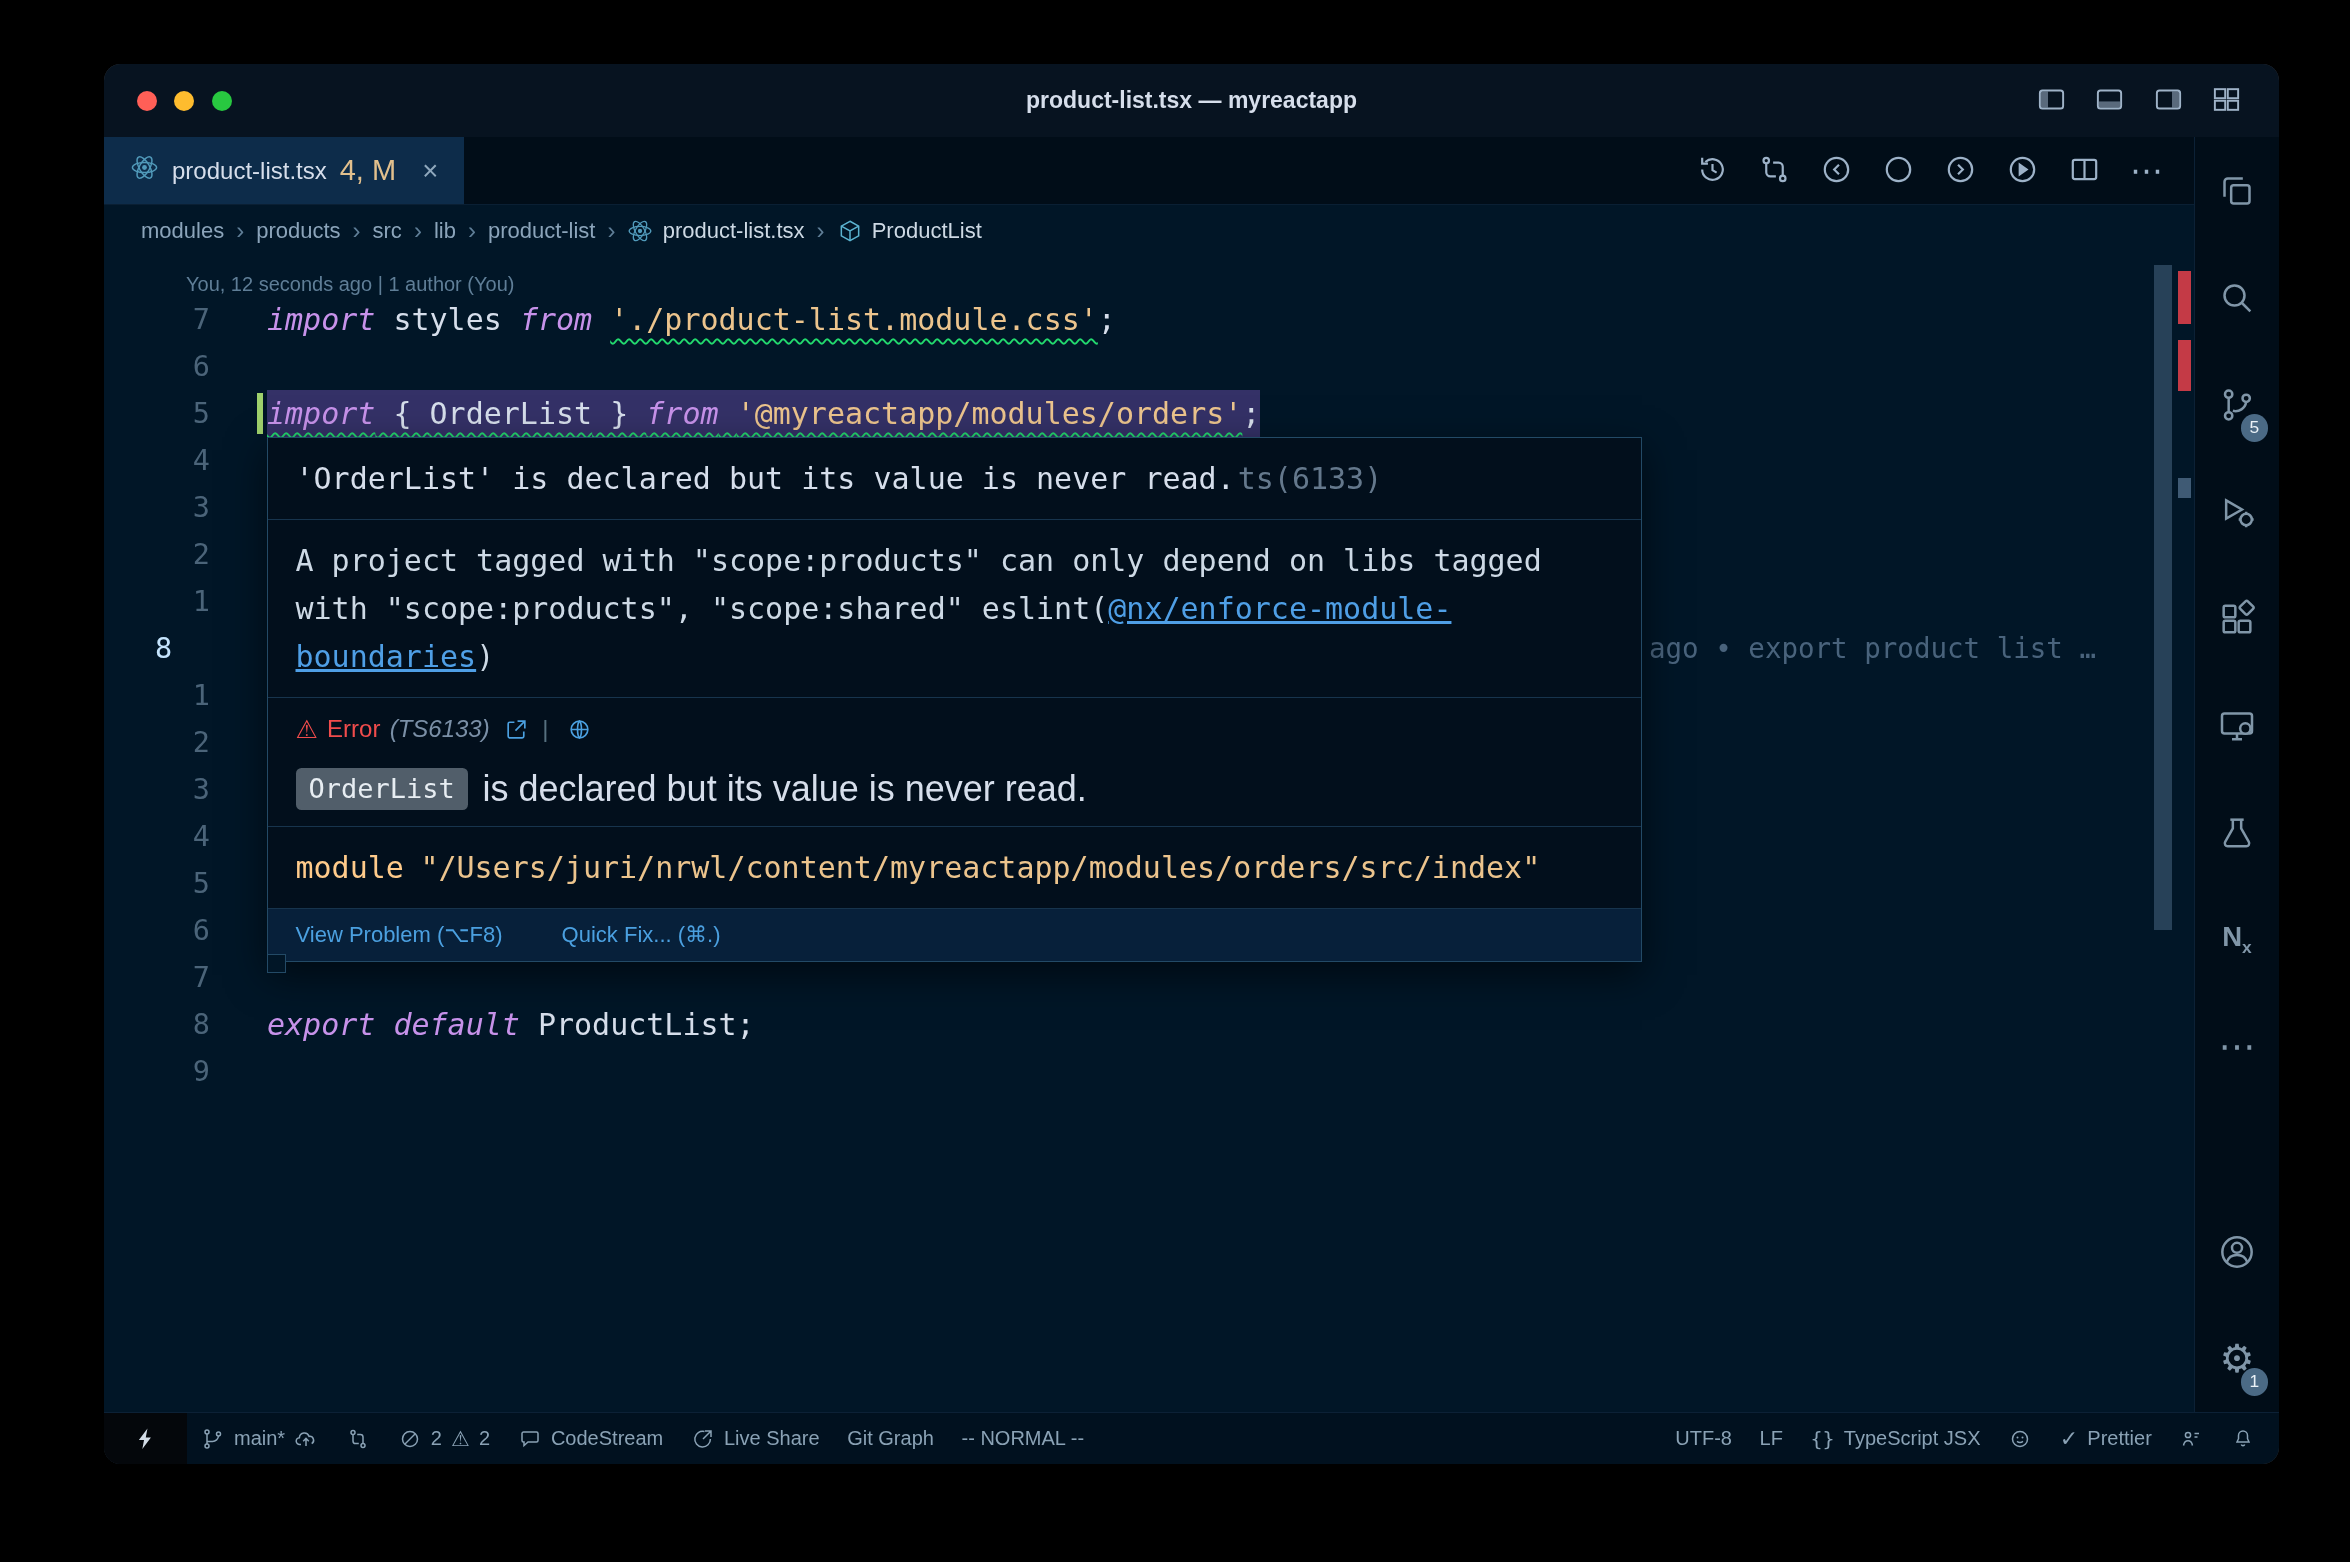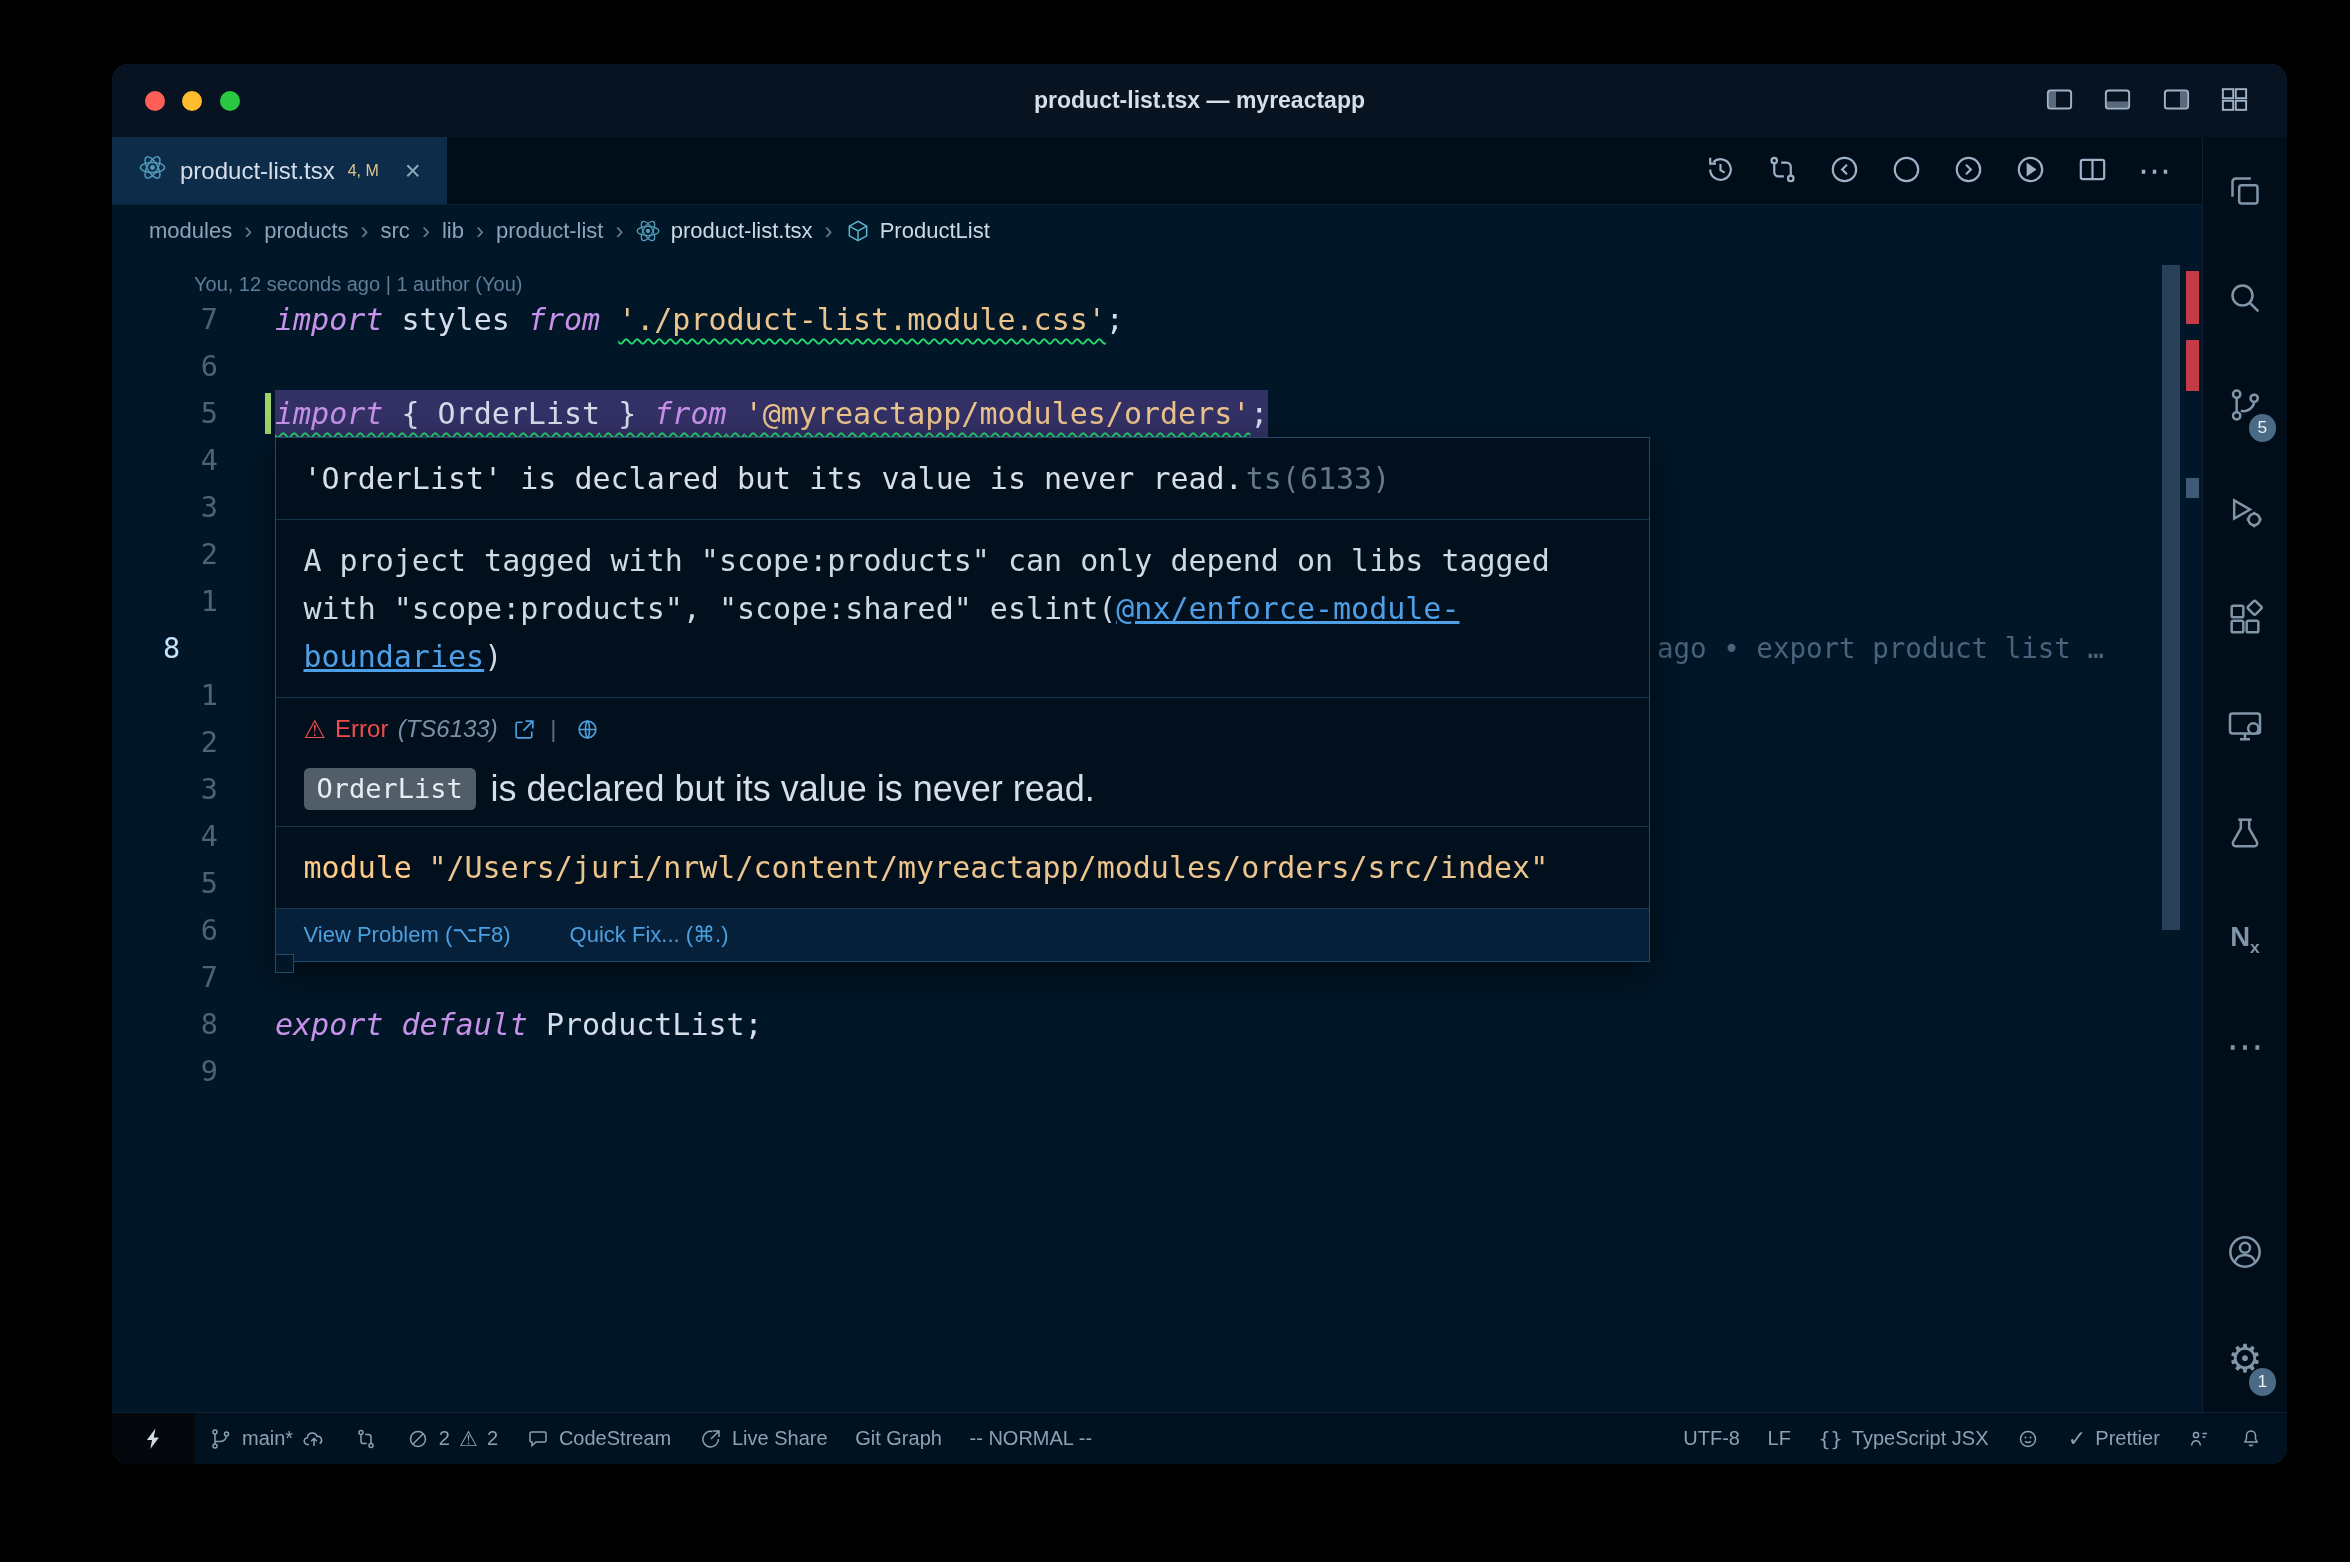--- a/index.html
+++ b/index.html
@@ -1,36 +1,36 @@
 <!DOCTYPE html>
 <html style="font-size:14.7px"><head>
 <meta charset="utf-8">
 <style>
   html,body{margin:0;padding:0;background:#000;}
   body{width:2351px;height:1563px;position:relative;font-family:"Liberation Sans",sans-serif;overflow:hidden;}
-  .window{position:absolute;left:112px;top:64px;width:2175px;height:1400px;background:#404040;border-radius:16.5px;overflow:hidden;display:flex;flex-direction:column;box-shadow:0 37px 110px rgba(0,0,0,.9);}
+  .window{position:absolute;left:104px;top:64px;width:2175px;height:1400px;background:#404040;border-radius:16.5px;overflow:hidden;display:flex;flex-direction:column;box-shadow:0 37px 110px rgba(0,0,0,.9);}
 
   
   .titlebar{height:73px;flex:none;background:#071320;position:relative;display:flex;align-items:center;}
   .lights{display:flex;gap:17.4px;margin-left:33px;}
   .light{width:20px;height:20px;border-radius:50%;}
   .light.red{background:#ff5f57;}.light.yellow{background:#febc2e;}.light.green{background:#28c840;}
   .win-title{position:absolute;left:0;right:0;text-align:center;color:#d6deeb;font-size:23px;font-weight:700;pointer-events:none;}
   .win-icons{margin-left:auto;display:flex;gap:27.5px;margin-right:37px;color:#9fb3c8;position:relative;z-index:2;}
   .win-icons svg{width:31px;height:31px;}
 
   
   .body-row{flex:1;display:flex;min-height:0;}
   .main-col{flex:1;display:flex;flex-direction:column;min-width:0;}
 
   
   .tabstrip{height:67px;flex:none;background:#010d18;display:flex;align-items:stretch;border-bottom:0.9px solid #0a1f33;}
   .tab{display:flex;align-items:center;gap:13px;padding:0 26px;background:#0d2c4a;color:#d6deeb;font-size:24px;}
   .tab .react-icon svg{width:29px;height:29px;}
-  .tab-badge{color:#e2c08d;font-size:16px;}
+  .tab-badge{color:#e2c08d;font-size:29px;}
   .tab-close{color:#8fa8bd;font-size:27.5px;margin-left:13px;line-height:1;}
   .editor-toolbar{margin-left:auto;display:flex;align-items:center;gap:29px;margin-right:31px;color:#9db2c8;}
   .editor-toolbar svg{width:33px;height:33px;}
   .more-glyph{font-size:33px;line-height:1;color:#9db2c8;}
 
   
   .breadcrumbs{height:51px;flex:none;display:flex;align-items:center;gap:12px;padding-left:37px;font-size:22px;color:#8ba4ba;background:#011627;}
   .bc{white-space:nowrap;}
   .bc-sep{color:#5f7e97;font-size:24px;}
   .bc-file,.bc-symbol{color:#cdd9e4;display:flex;align-items:center;gap:9.2px;}

